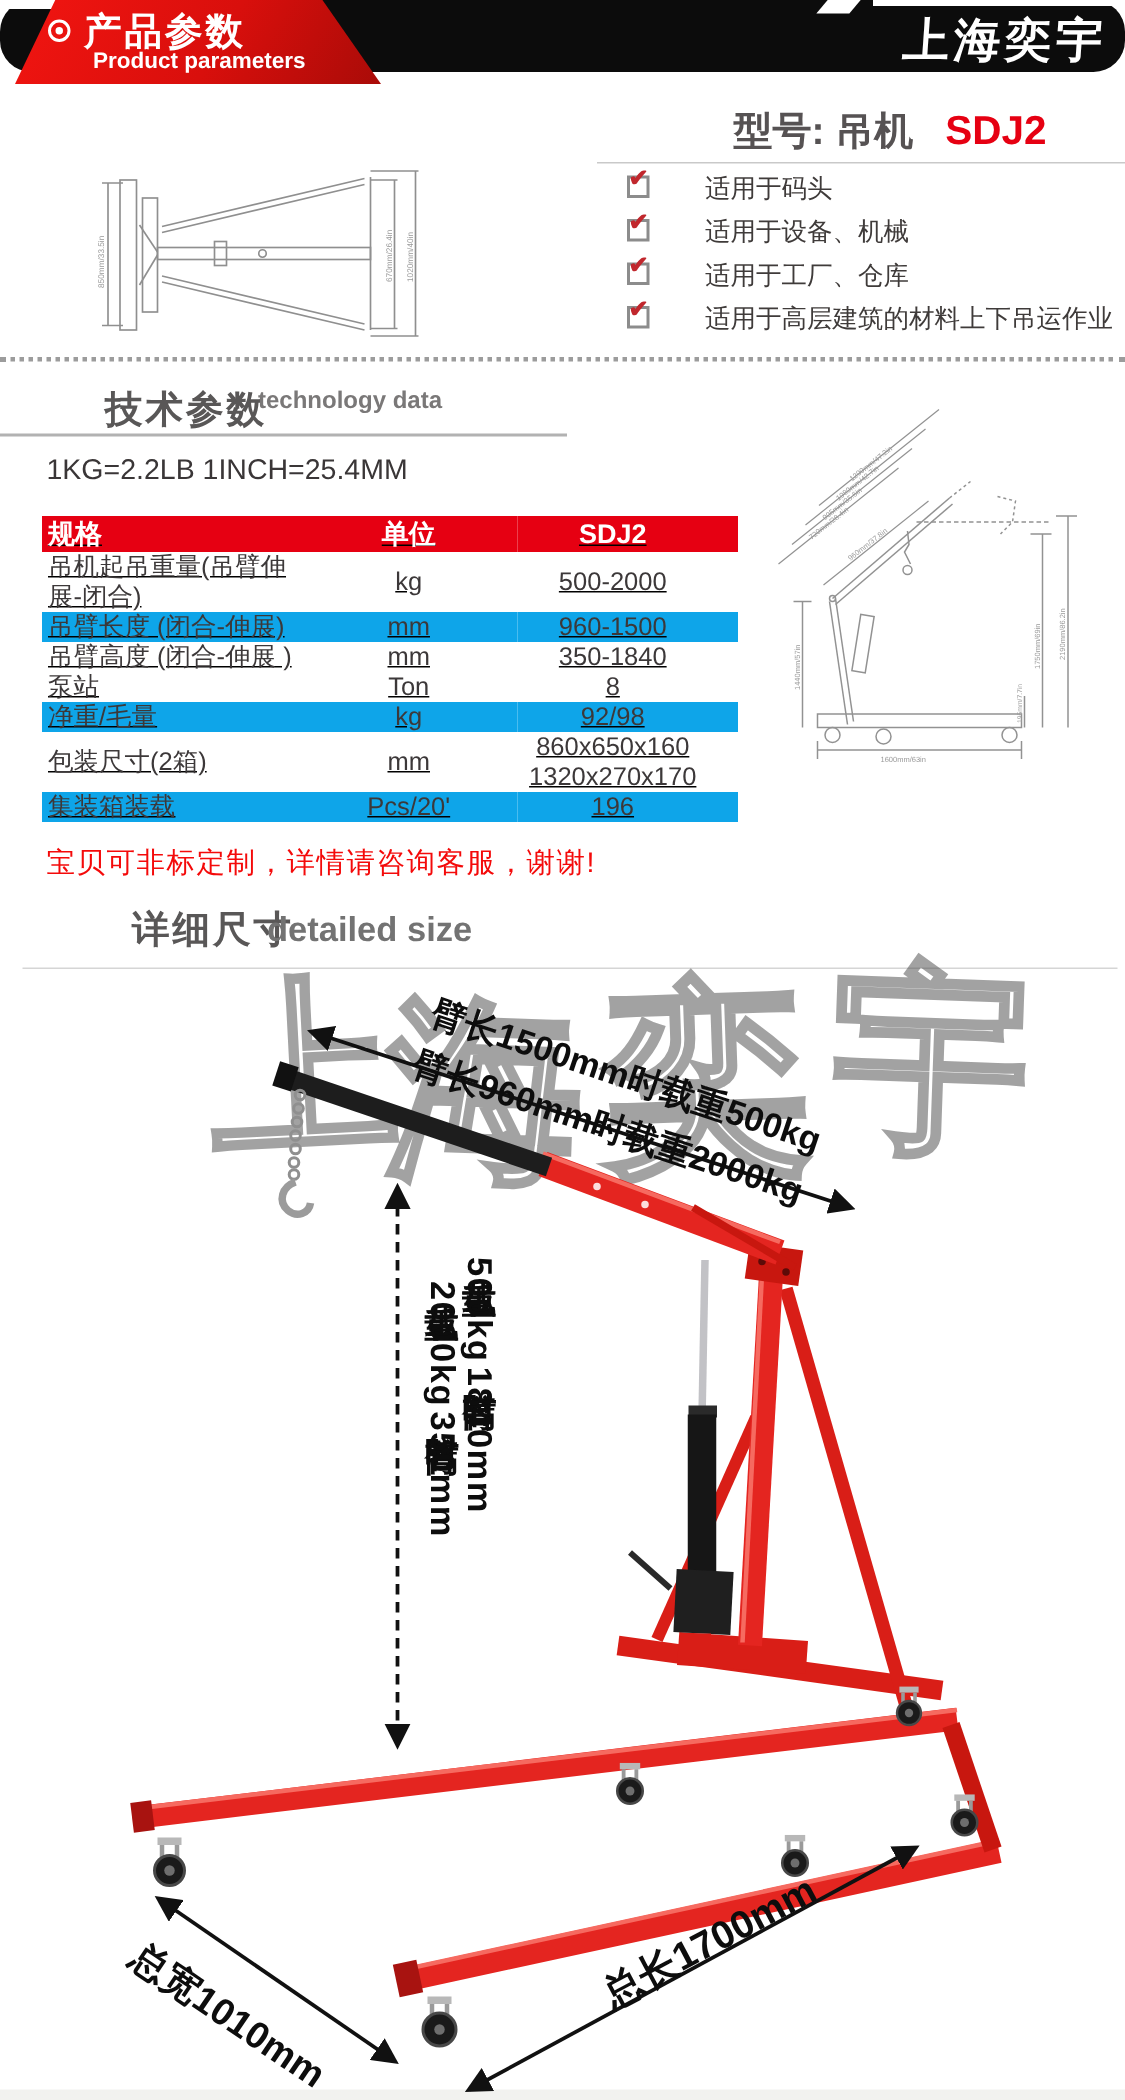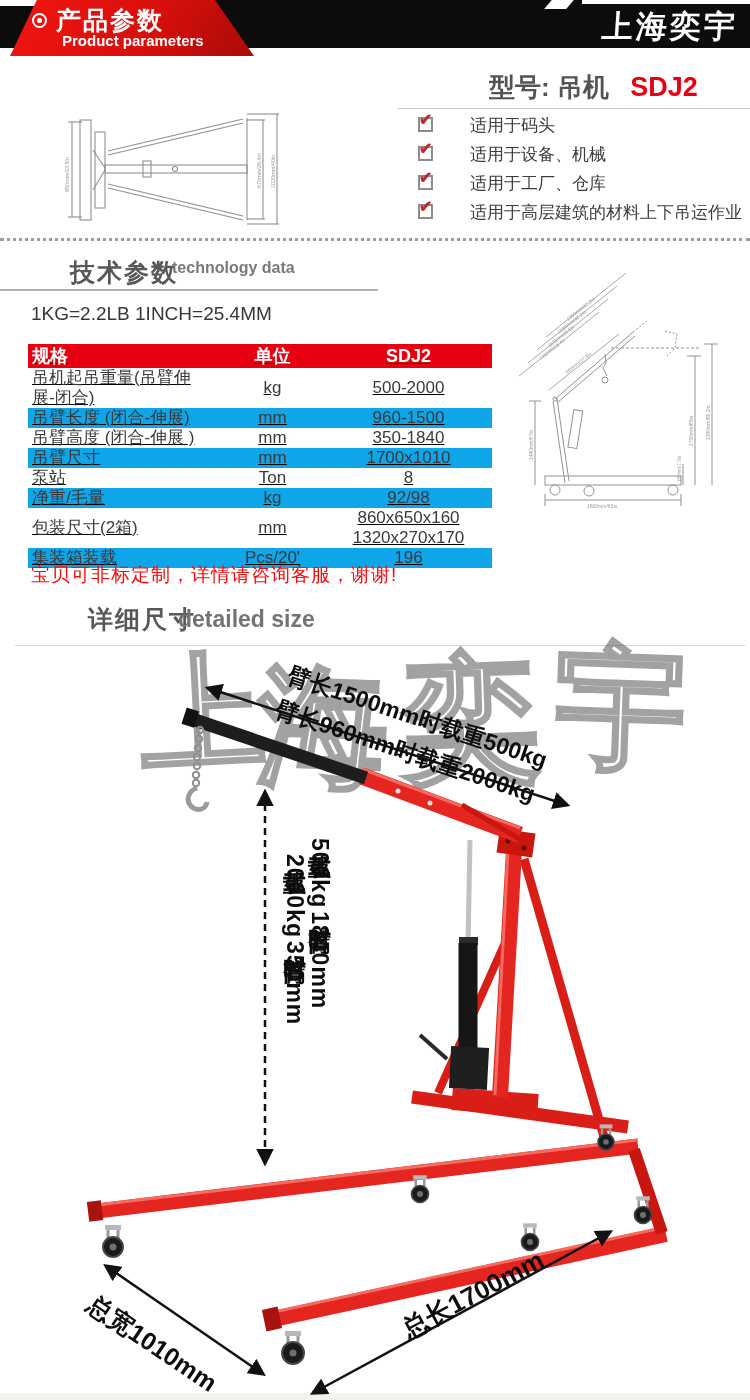--- a/index.html
+++ b/index.html
@@ -1,21 +1,21 @@
 <!DOCTYPE html>
 <html><head>
 <meta charset="utf-8">
 <style>
   * { margin:0; padding:0; box-sizing:border-box; }
   html,body { background:#fff; }
   body { font-family:"Liberation Sans", sans-serif; }
   .page { position:relative; width:750px; height:1400px; background:#fff; overflow:hidden; }
 
   
-  .hd { position:absolute; left:0; top:0; width:750px; height:48px; background:#0c0c0c; }
+  .hd { position:absolute; left:0; top:0; width:750px; height:48px; background:#0c0c0c;border-radius:21px; }
   .hd-accent { position:absolute; background:#fff; }
   .hd-a1 { left:-16px; top:-3px; width:90px; height:9px; transform:skewX(-40deg); }
   .hd-a2 { left:548px; top:0; width:22px; height:9px; transform:skewX(-40deg); }
   .hd-a3 { left:582px; top:0; width:168px; height:4px; }
   .ribbon { position:absolute; left:10px; top:0; width:244px; height:56px;
             background:linear-gradient(120deg,#f21511 0%, #d90f0c 55%, #a90b08 100%);
             clip-path:polygon(11% 0, 84% 0, 100% 100%, 0 100%); }
   .rb-cn { position:absolute; left:46px; top:4px; font-size:25px; font-weight:bold; color:#fff; letter-spacing:2px; }
   .rb-en { position:absolute; left:52px; top:32px; font-size:15px; font-weight:bold; color:#fff; }
   .target { position:absolute; left:22px; top:13px; width:15px; height:15px; border:2px solid #fff; border-radius:50%; }
@@ -183,25 +183,20 @@
         </tr>
         <tr class="alt">
           <td class="c1">吊臂长度 (闭合-伸展)</td>
           <td class="c2">mm</td>
           <td class="c3">960-1500</td>
         </tr>
         <tr>
           <td class="c1">吊臂高度 (闭合-伸展 )</td>
           <td class="c2">mm</td>
           <td class="c3">350-1840</td>
-        </tr>
-        <tr class="alt">
-          <td class="c1">吊臂尺寸</td>
-          <td class="c2">mm</td>
-          <td class="c3">1700x1010</td>
         </tr>
         <tr>
           <td class="c1">泵站</td>
           <td class="c2">Ton</td>
           <td class="c3">8</td>
         </tr>
         <tr class="alt">
           <td class="c1">净重/毛量</td>
           <td class="c2">kg</td>
           <td class="c3">92/98</td>

